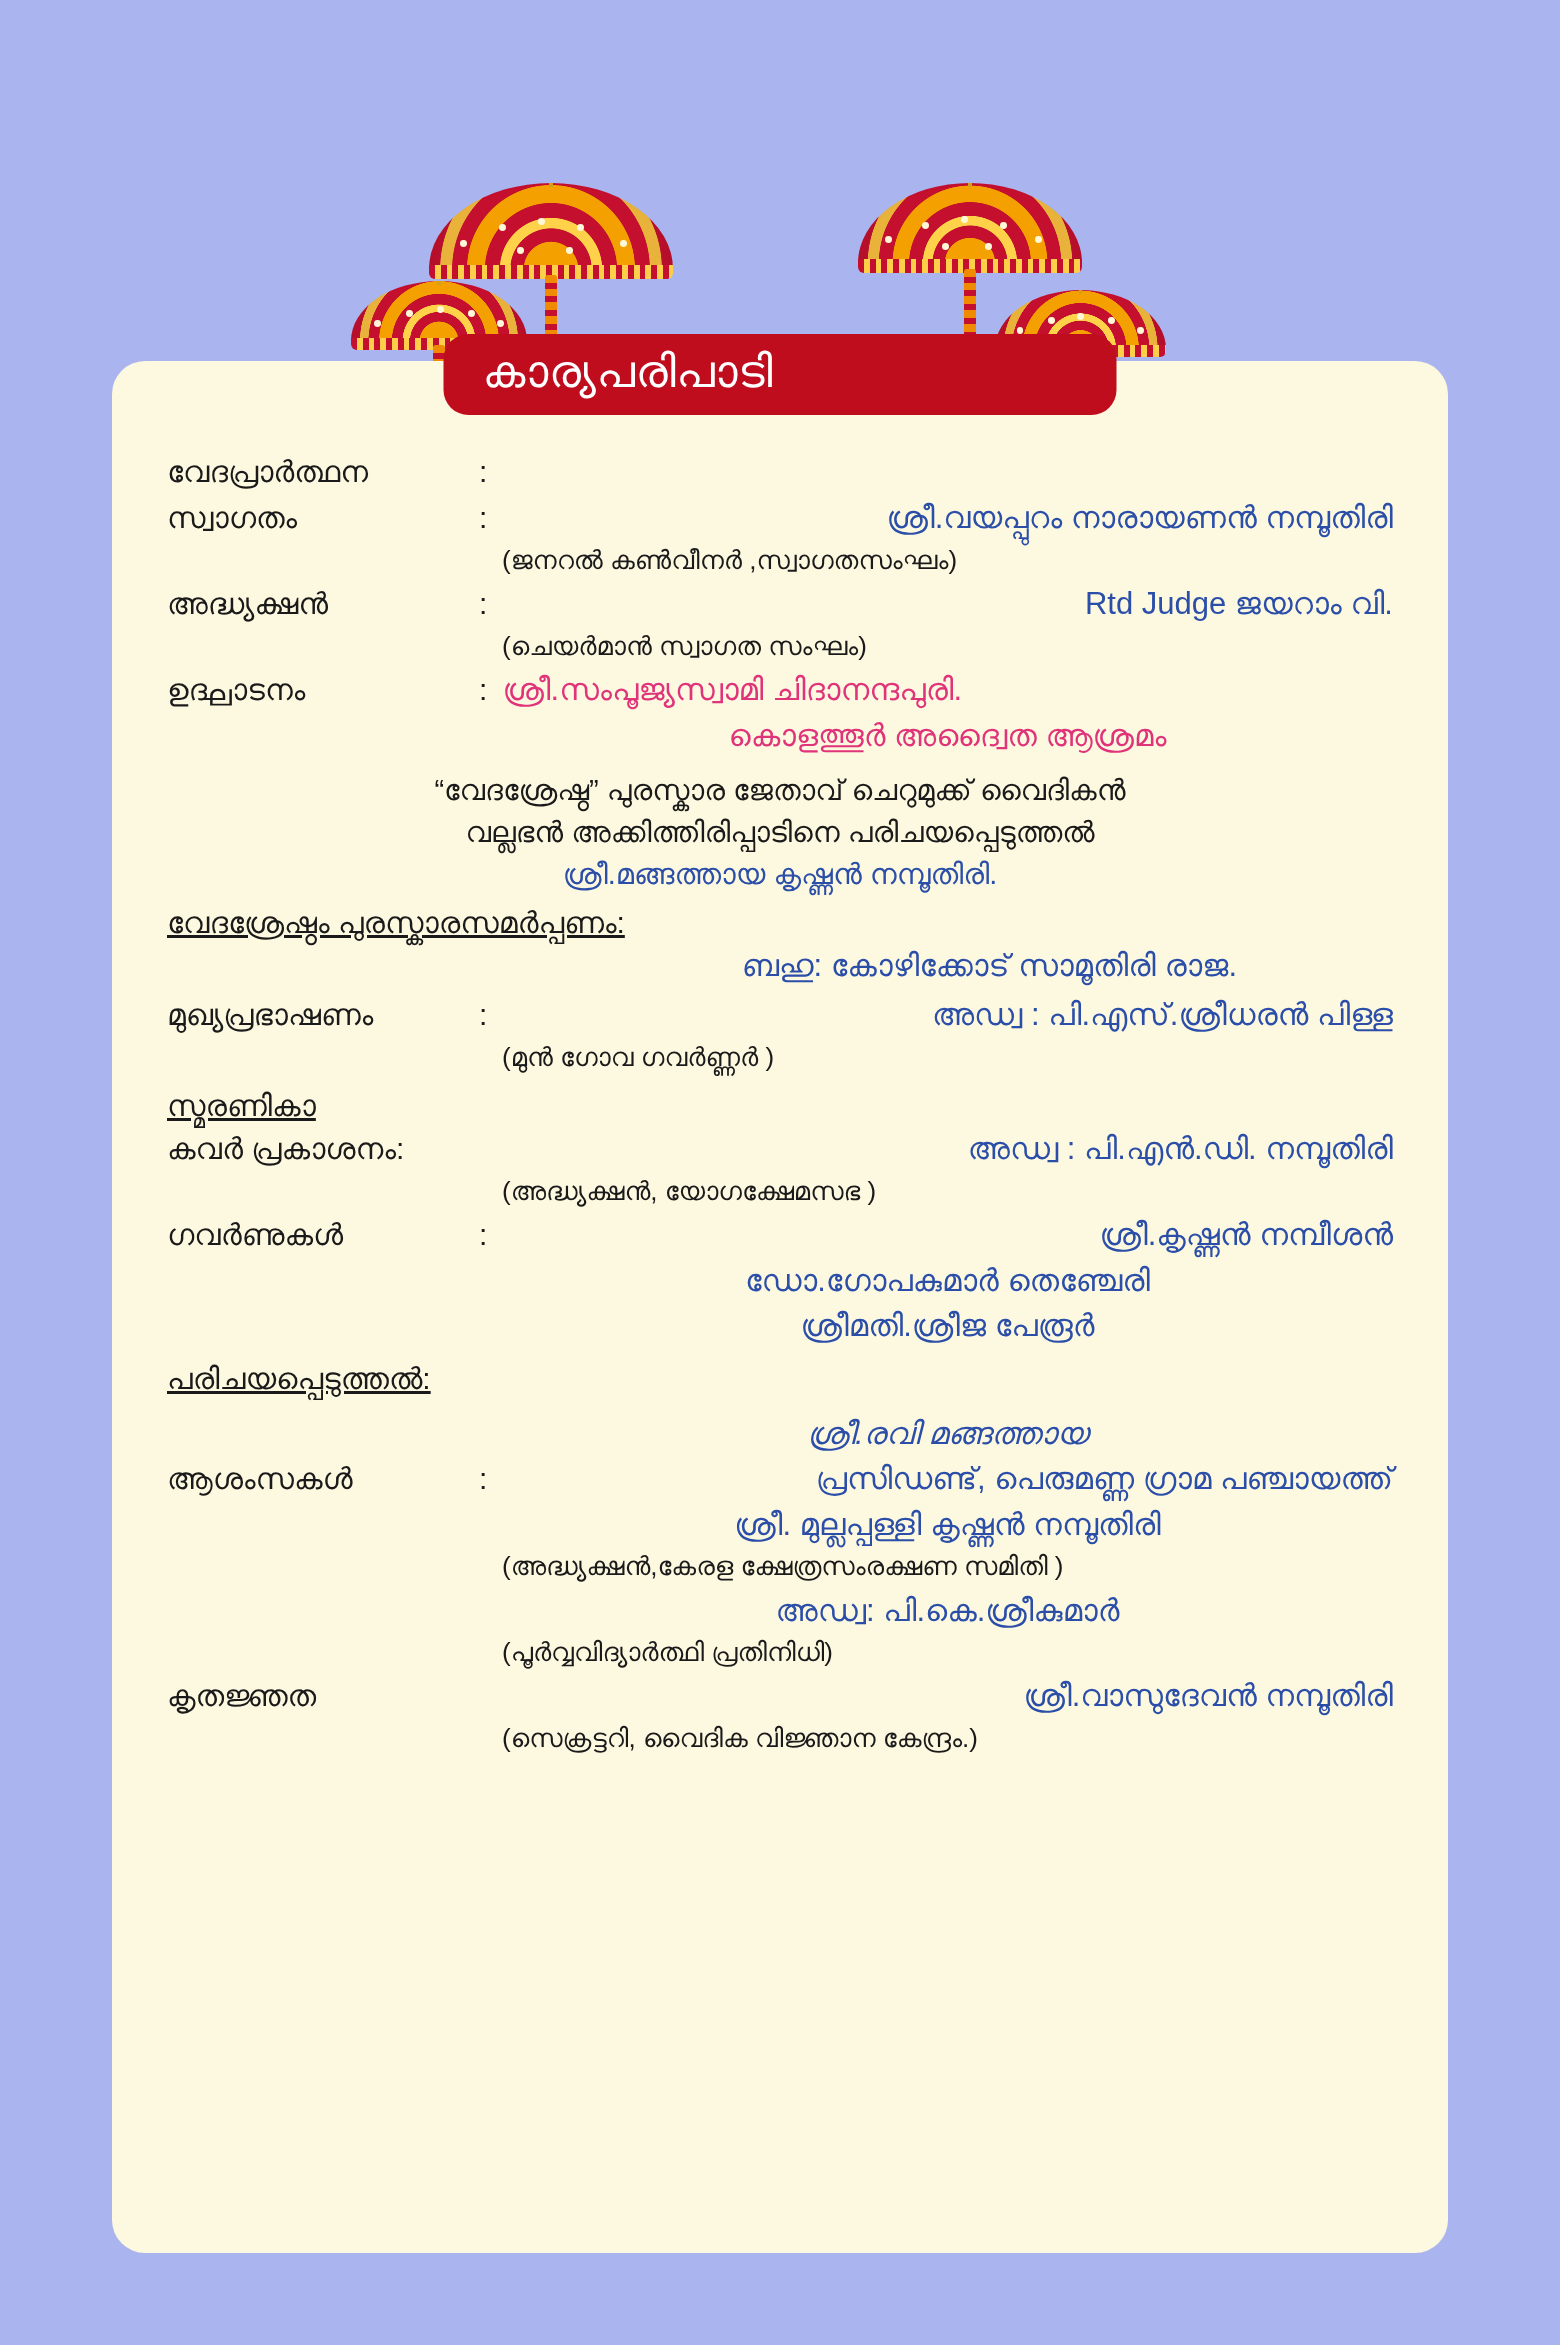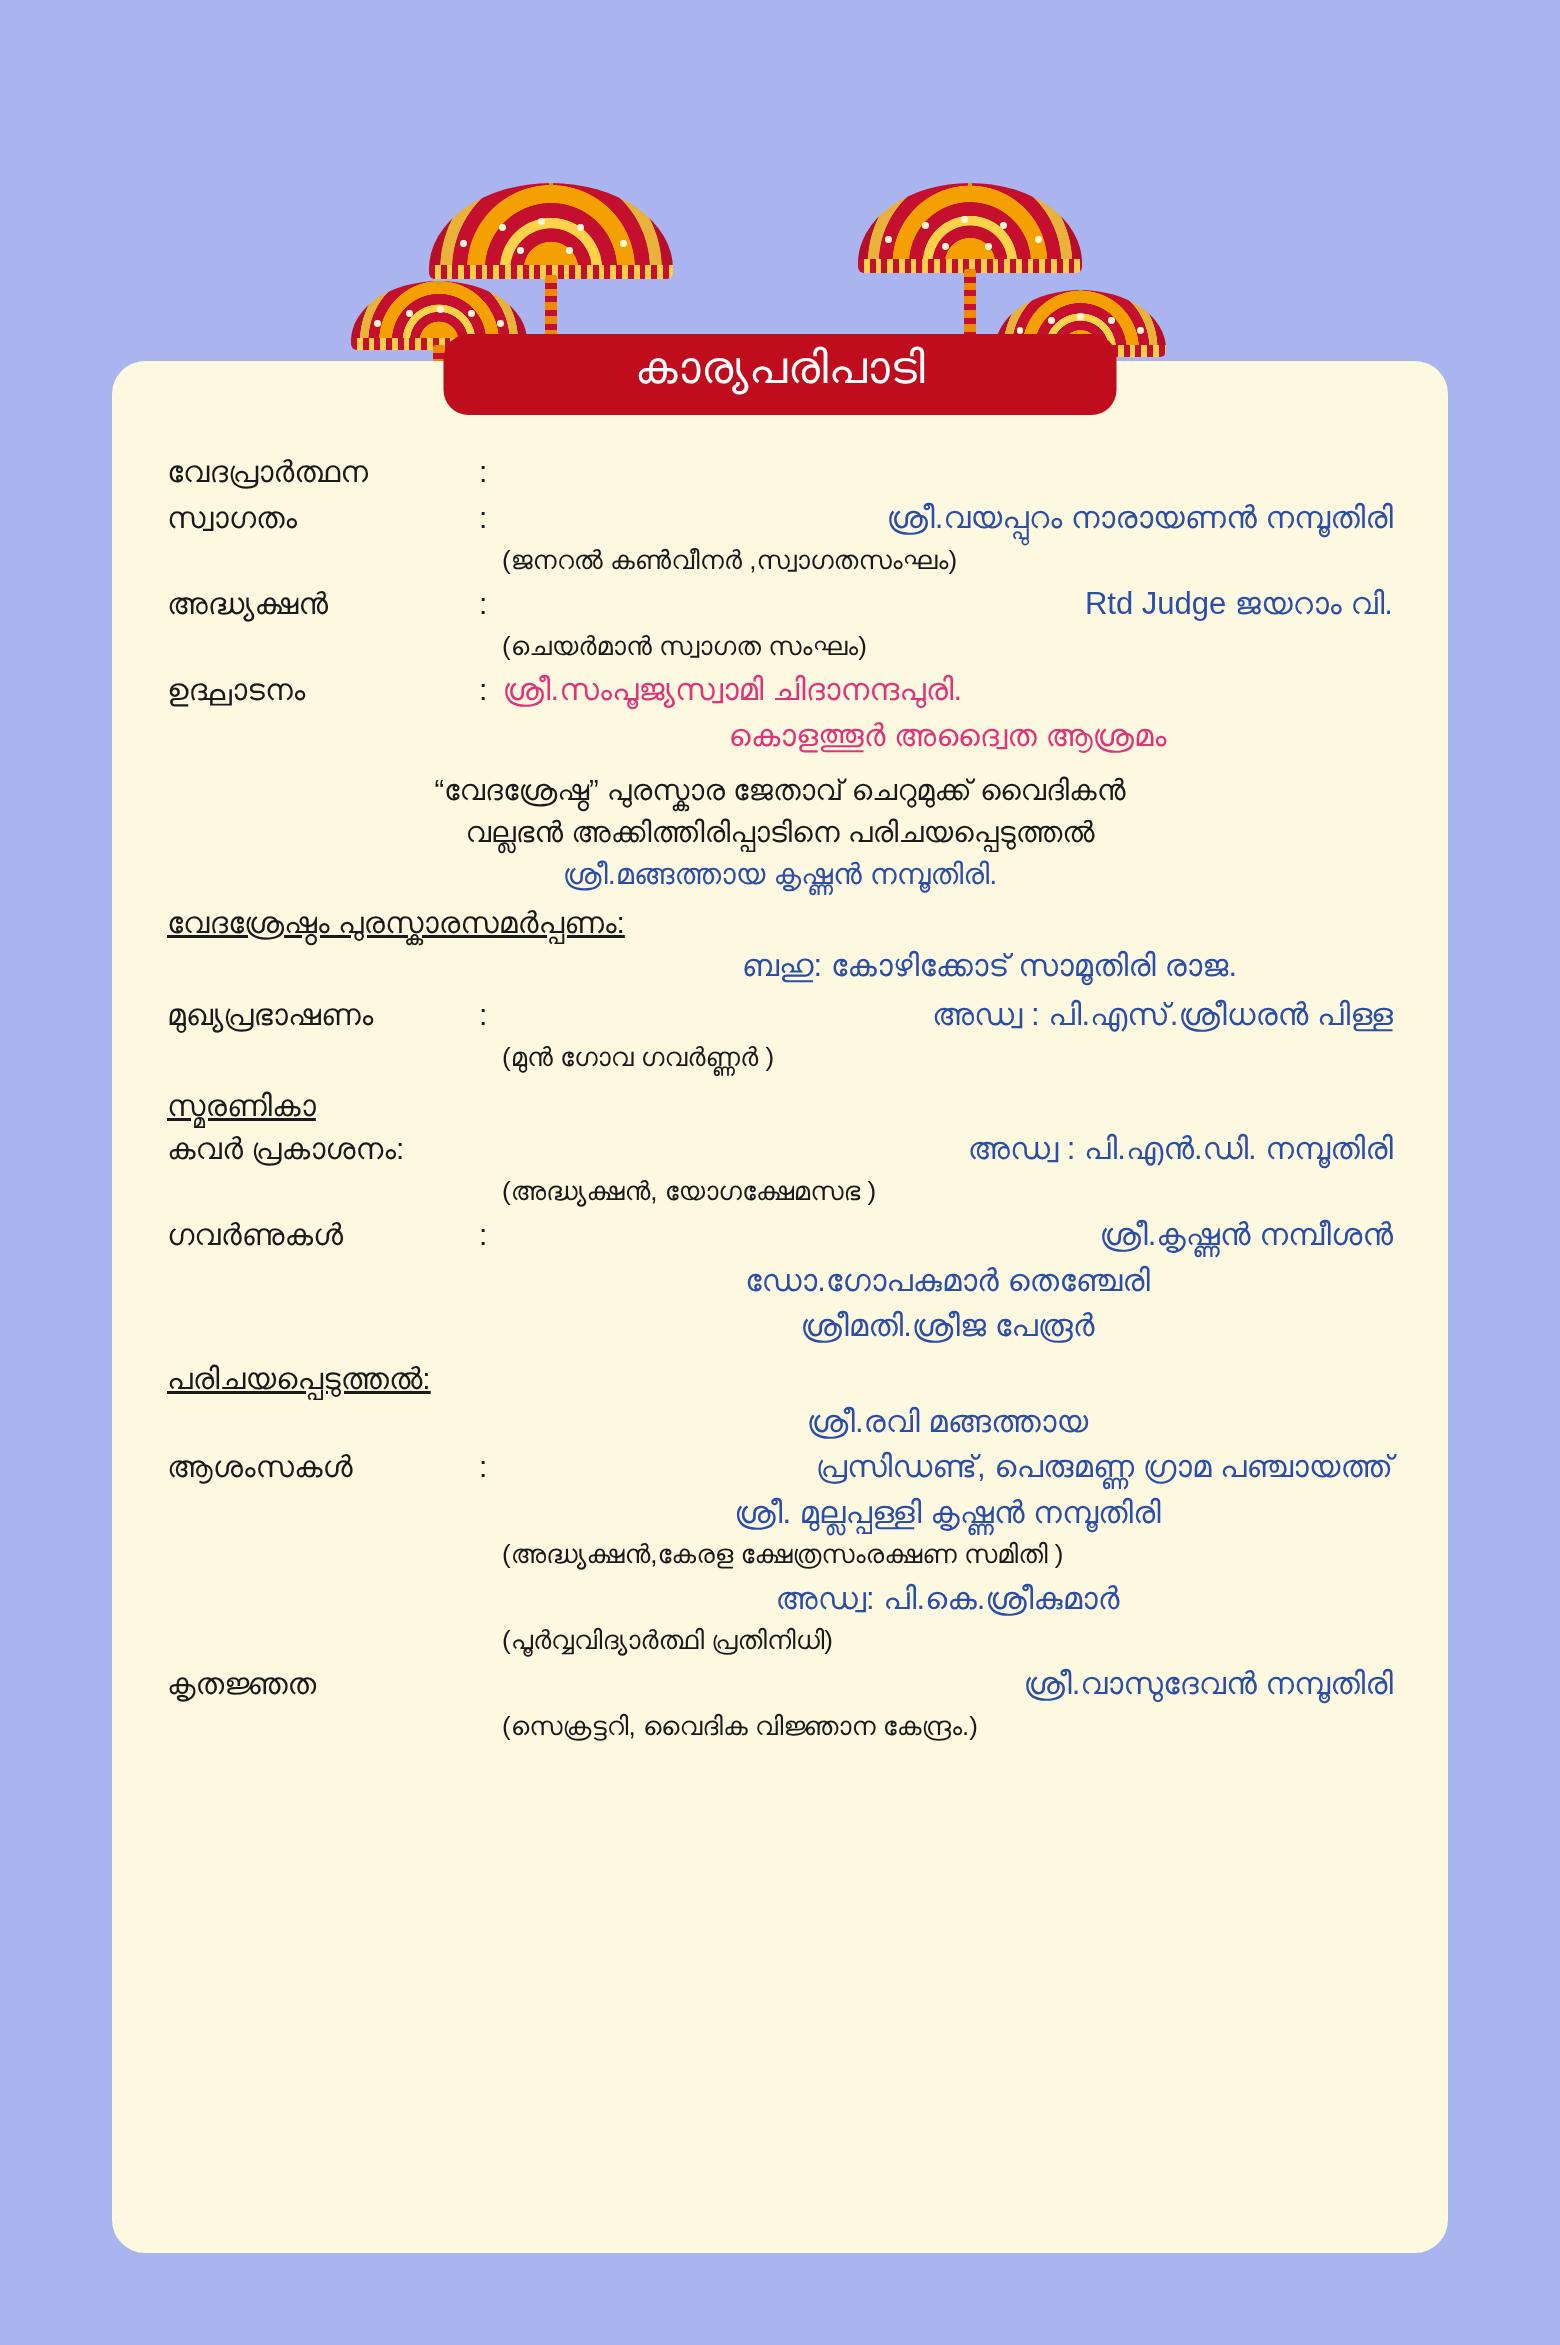--- a/index.html
+++ b/index.html
@@ -104,25 +104,23 @@
     position: absolute;
     left: 50%;
     transform: translateX(-50%);
     top: -27px;
     min-width: 673px;
     padding: 11.7px 39px 17.6px;
     background: #c00d1e;
     border-radius: 25px;
     color: #ffffff;
     font-size: 45px;
-    text-align: center;
     letter-spacing: 0.5px;
     line-height: 1.15;
     box-sizing: border-box;
-    font-family: Liberation Mono, monospace;
   }
 
   .content {
     position: absolute;
     left: 0;
     top: 90px;
     width: 100%;
     padding: 0 55px;
     box-sizing: border-box;
   }
@@ -189,21 +187,21 @@
     margin-bottom: 3.9px;
   }
   .offset-val {
     color: #2b4ea8;
     font-size: 31px;
     line-height: 1.45;
     margin-left: 335px;
     text-align: center;
   }
   .mt6 { margin-top: 7.8px; }
-  .mt2 { margin-top: 0; }
+  .mt2 { margin-top: 12px; font-style: italic; }
 </style>
 </head>
 <body>
 
 <div class="page">
 
   <div class="umbrella-row">
 
     <div class="umbrella" style="left:351px; top:213px; width:176px; height:117px;">
       <div class="u-canopy" style="height:60px;">

